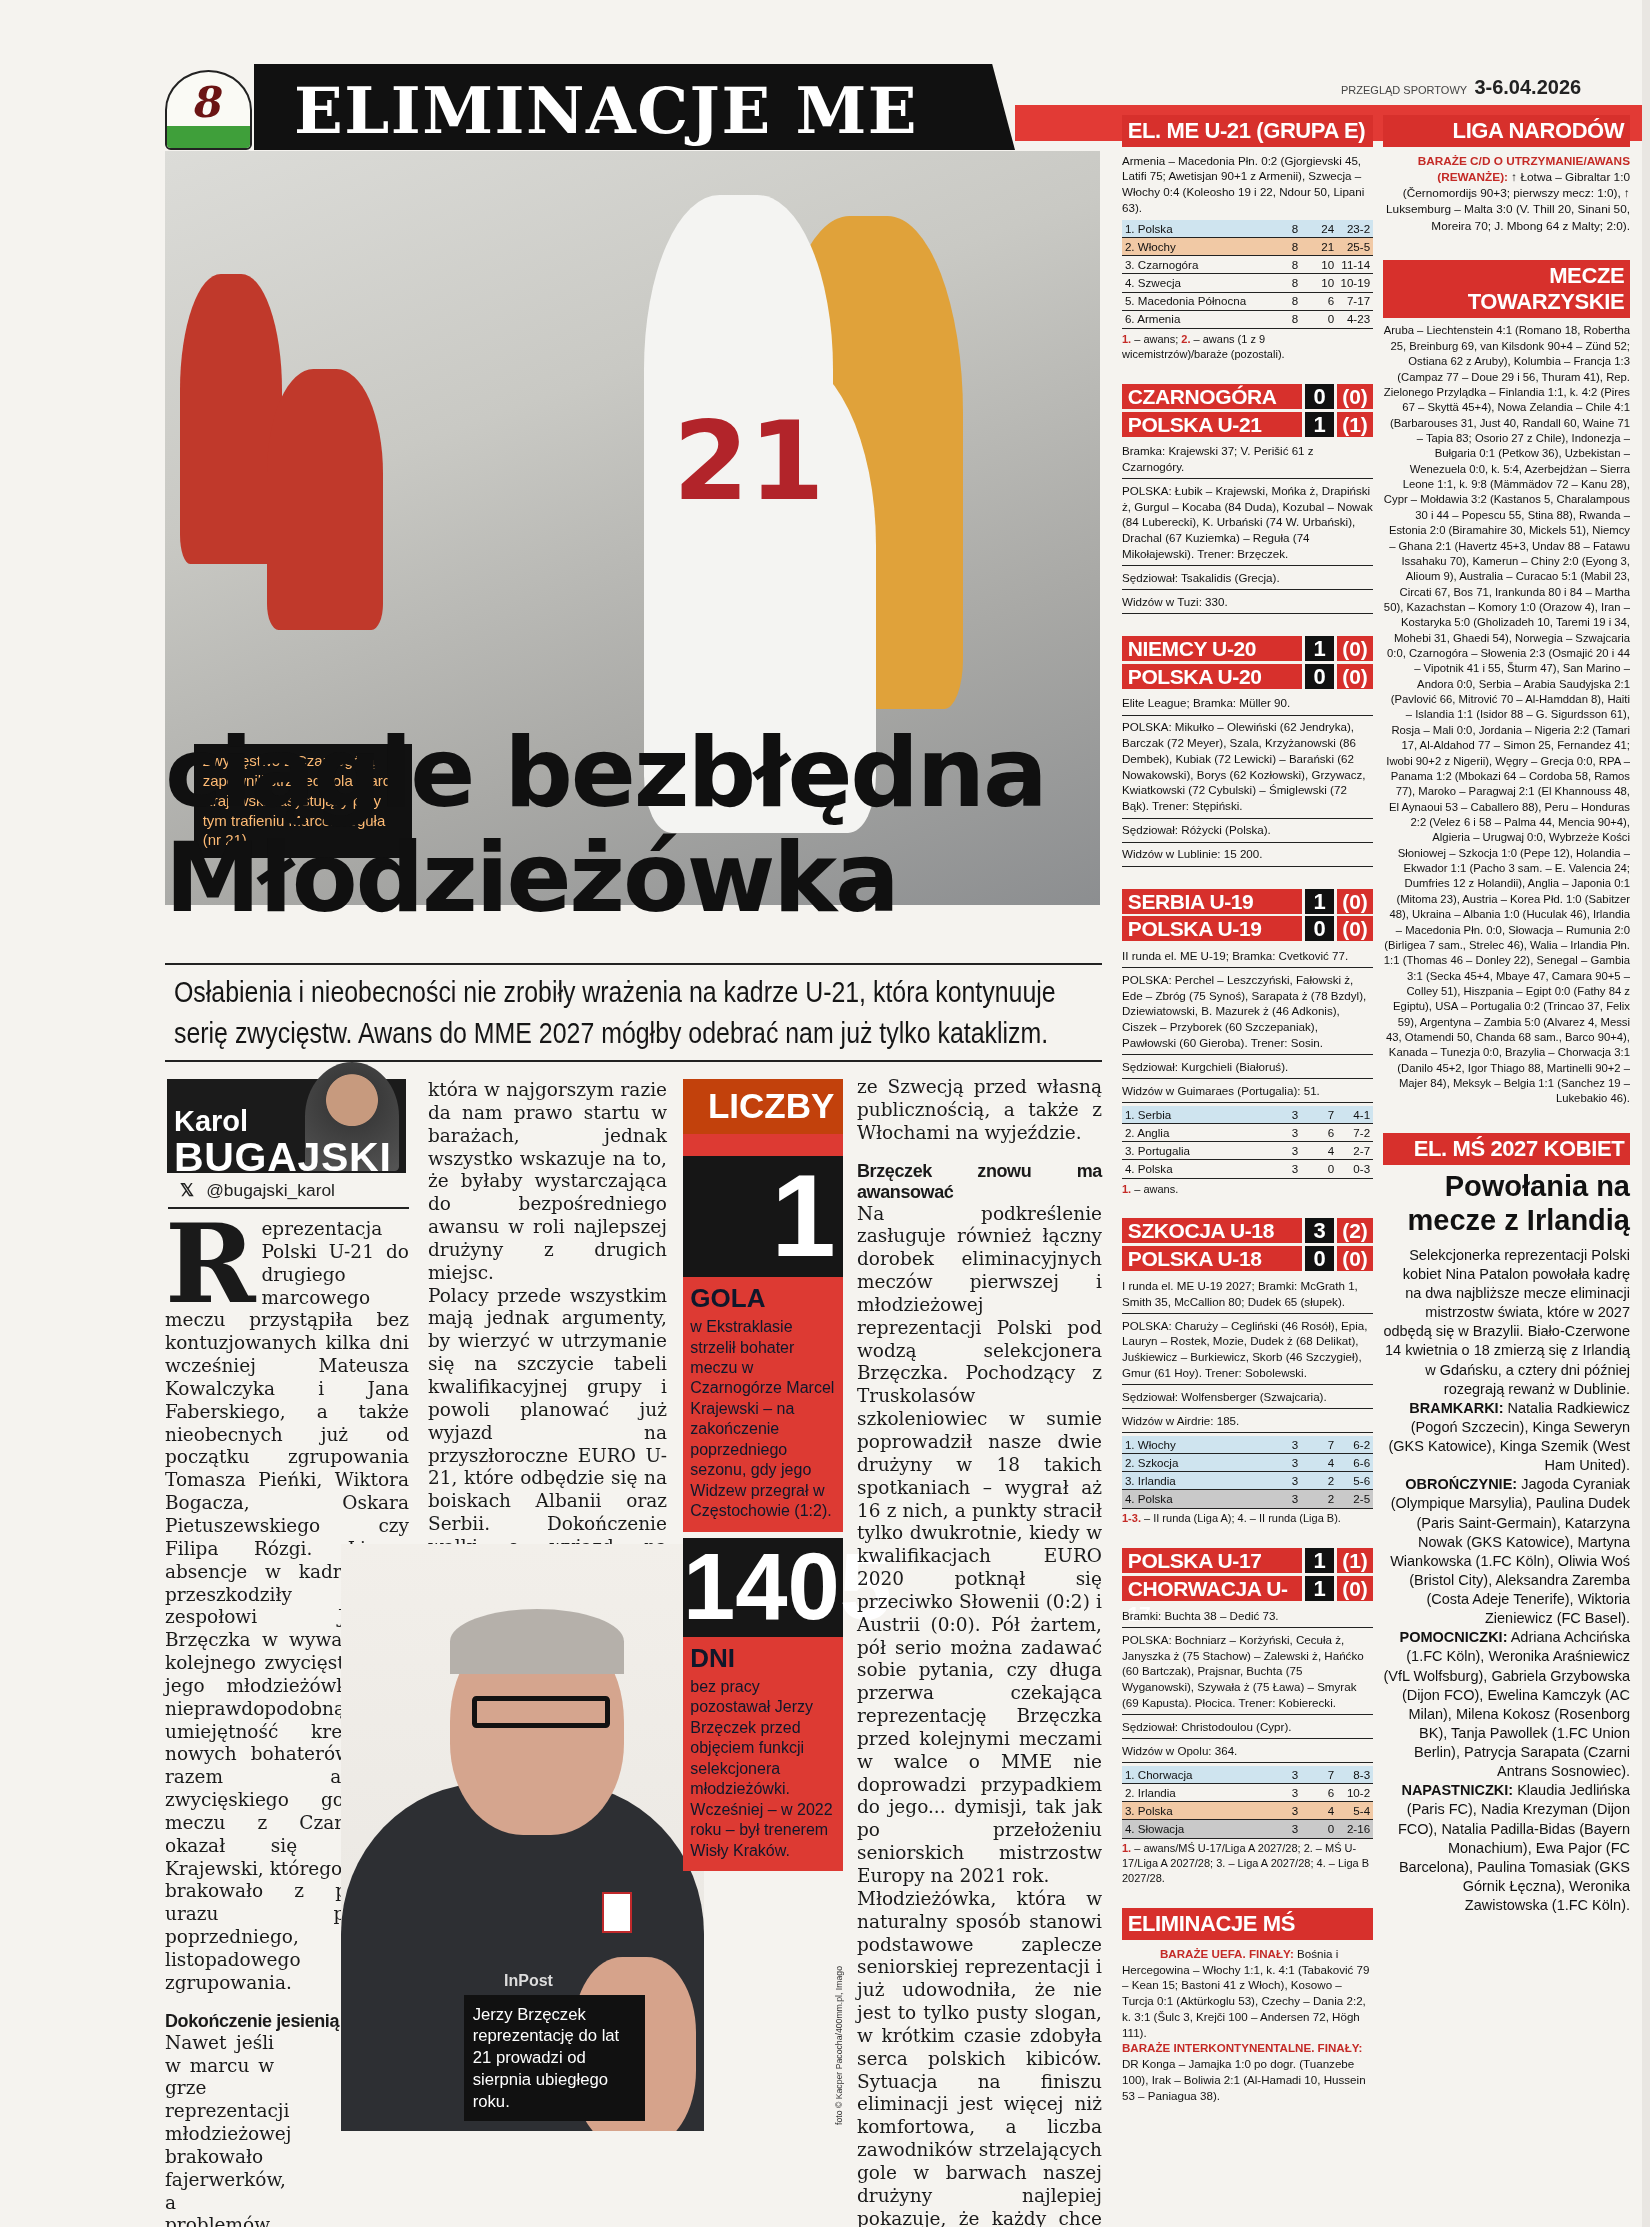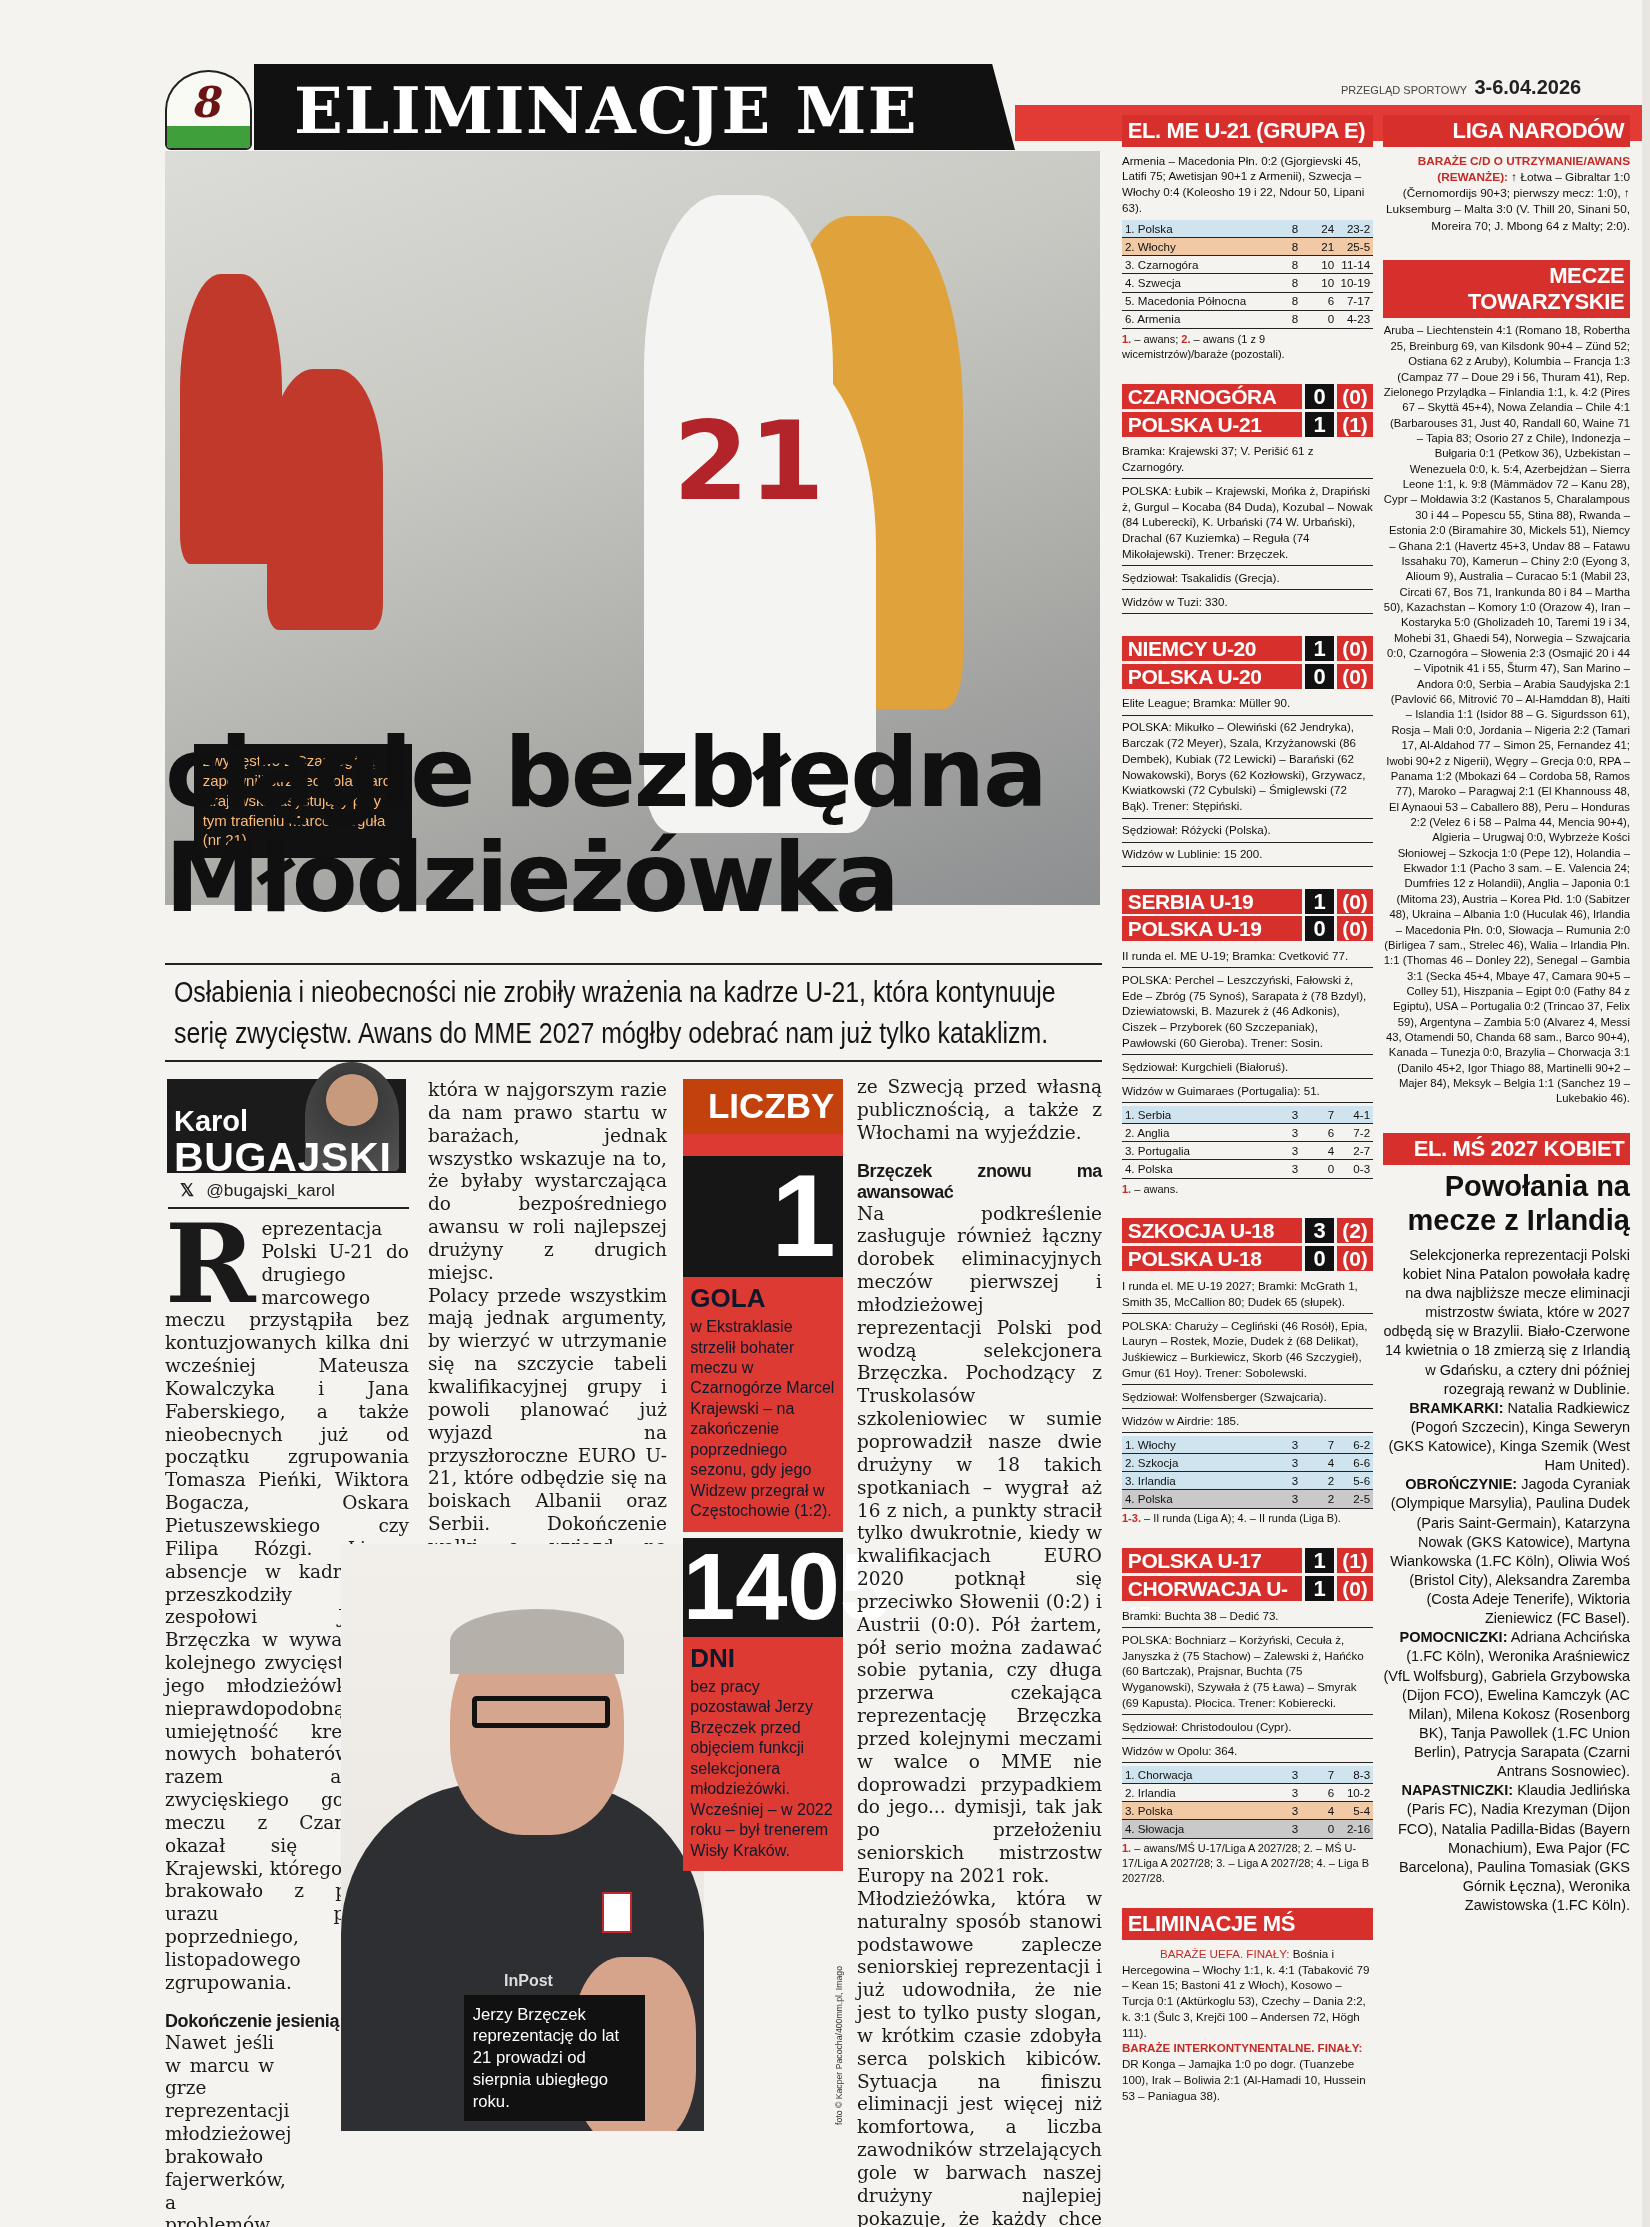--- a/index.html
+++ b/index.html
@@ -399,21 +399,21 @@
     <td class="r">0</td>
     <td class="r">2-16</td>
   </tr>
           </tbody>
         </table>
         <div class="note" style="margin-bottom:0"><span class="rn">1.</span><span> – awans/MŚ U-17/Liga A 2027/28; 2. – MŚ U-17/Liga A 2027/28; 3. – Liga A 2027/28; 4. – Liga B 2027/28.</span></div>
   </div>
     </div>
   <div class="sec-hd" style="margin-top:7.3px;">ELIMINACJE MŚ</div>
   <div class="txt">
-    <span style="color:#c42a26;font-weight:normal;padding-left:38px;">BARAŻE UEFA. FINAŁY:</span><span> Bośnia i Hercegowina – Włochy 1:1, k. 4:1 (Tabaković 79 – Kean 15; Bastoni 41 z Włoch), Kosowo – Turcja 0:1 (Aktürkoglu 53), Czechy – Dania 2:2, k. 3:1 (Šulc 3, Krejči 100 – Andersen 72, Högh 111).</span><br>
+    <span style="color:#c42a26;font-weight:bold;padding-left:38px;">BARAŻE UEFA. FINAŁY:</span><span> Bośnia i Hercegowina – Włochy 1:1, k. 4:1 (Tabaković 79 – Kean 15; Bastoni 41 z Włoch), Kosowo – Turcja 0:1 (Aktürkoglu 53), Czechy – Dania 2:2, k. 3:1 (Šulc 3, Krejči 100 – Andersen 72, Högh 111).</span><br>
     <span style="color:#c42a26;font-weight:bold;">BARAŻE INTERKONTYNENTALNE. FINAŁY:</span><span> DR Konga – Jamajka 1:0 po dogr. (Tuanzebe 100), Irak – Boliwia 2:1 (Al-Hamadi 10, Hussein 53 – Paniagua 38).</span>
   </div>
 </div>
 
 <div class="abs sb2">
   <div class="sec-hd">LIGA NARODÓW</div>
   <div class="txt">
     <span class="sub">BARAŻE C/D O UTRZYMANIE/AWANS (REWANŻE):</span><span> ↑ Łotwa – Gibraltar 1:0 (Černomordijs 90+3; pierwszy mecz: 1:0), ↑ Luksemburg – Malta 3:0 (V. Thill 20, Sinani 50, Moreira 70; J. Mbong 64 z Malty; 2:0).</span>
   </div>
   <div class="sec-hd">MECZE TOWARZYSKIE</div>

